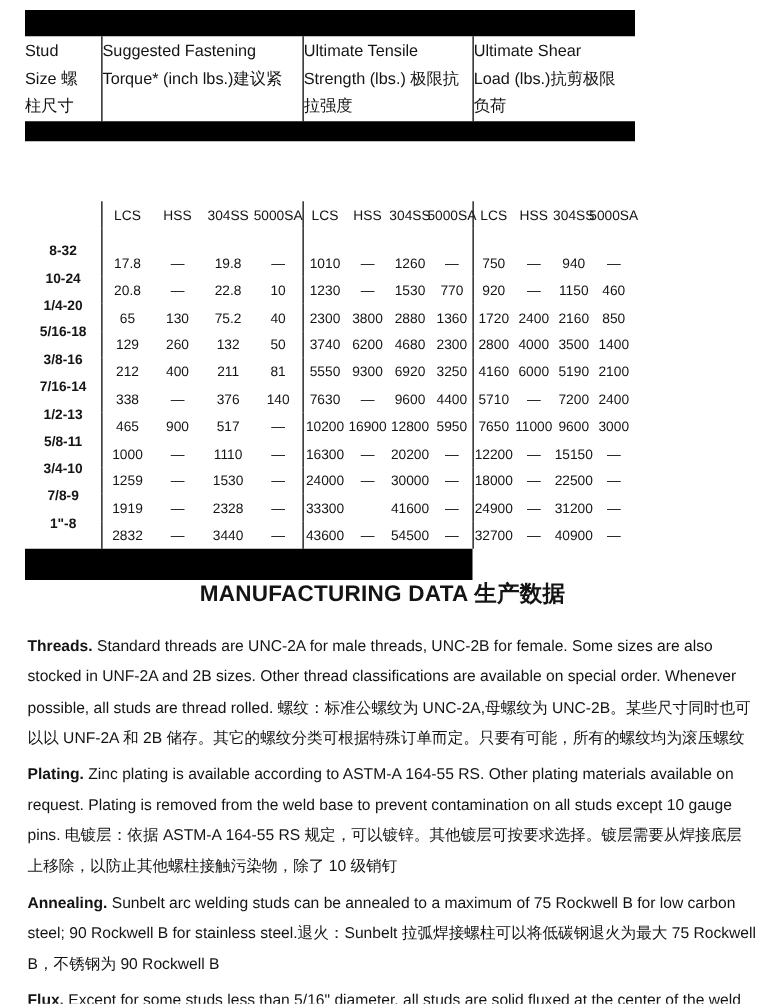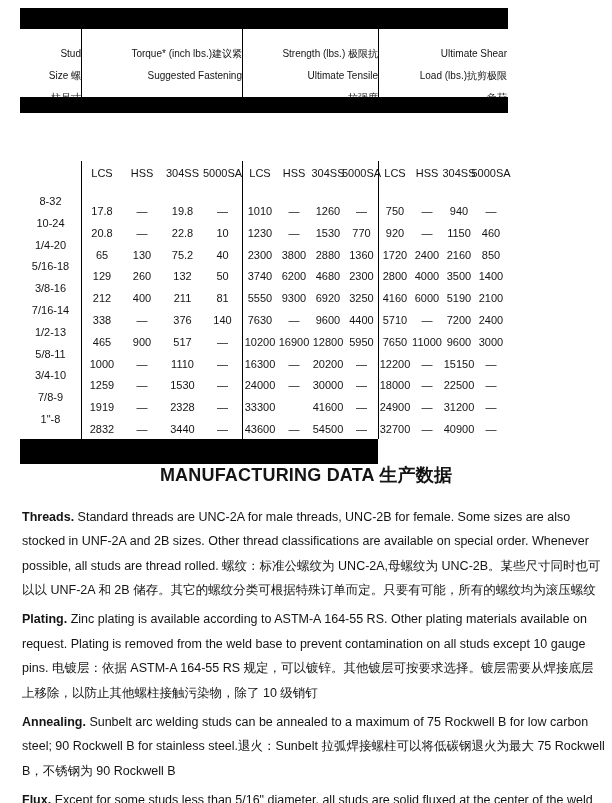--- a/index.html
+++ b/index.html
@@ -11,30 +11,30 @@
   .sheet { position:relative; width:612px; height:803px; }
 
   
   .tbl { margin:8px 0 0 20px; width:488px; }
   .bar { background:#000; }
   .bar-top { width:488px; height:21px; }
   .bar-mid { width:488px; height:16px; }
   .bar-bottom { width:358px; height:25px; }
 
   .head { display:grid; grid-template-columns:62px 161px 136px 128px; height:68px; }
-  .hcell { text-align:right; font-size:10px; padding-top:14px; overflow:hidden; }
+  .hcell { text-align:left; font-size:13px; padding-top:1px; overflow:hidden; }
   .hline { line-height:22.2px; white-space:nowrap; }
 
   #body-grid { display:grid; }
   .cell {
     display:flex; align-items:flex-end; justify-content:center;
     font-size:11px; padding-bottom:4px; white-space:nowrap; overflow:visible;
   }
   .cell span { display:block; }
-  .stud span { transform:translateY(-10px); }
+  .stud span { transform:translateY(-10px);font-weight:bold; }
   .bR { border-right:1px solid #000; }
 
   
   .title { margin-top:1px; text-align:center; font-weight:bold; font-size:18px; line-height:20px; letter-spacing:0.2px; }
   .paras { margin:20px 20px 0 22px; }
   .para { margin-bottom:4.5px; }
   .pline { font-size:12.5px; line-height:24.5px; white-space:nowrap; }
   .lead { font-weight:bold; }
 </style>
 </head>
@@ -45,26 +45,26 @@
   <div class="tbl">
     <div class="bar bar-top"></div>
 
     <div class="head" id="head-grid">
         <div class="hcell bR">
           <div class="hline">Stud</div>
           <div class="hline">Size 螺</div>
           <div class="hline">柱尺寸</div>
         </div>
         <div class="hcell bR">
+          <div class="hline">Suggested Fastening</div>
           <div class="hline">Torque* (inch lbs.)建议紧</div>
-          <div class="hline">Suggested Fastening</div>
         </div>
         <div class="hcell bR">
+          <div class="hline">Ultimate Tensile</div>
           <div class="hline">Strength (lbs.)  极限抗</div>
-          <div class="hline">Ultimate Tensile</div>
           <div class="hline">拉强度</div>
         </div>
         <div class="hcell">
           <div class="hline">Ultimate Shear</div>
           <div class="hline">Load (lbs.)抗剪极限</div>
           <div class="hline">负荷</div>
         </div>
       </div>
 
     <div class="bar bar-mid"></div>

